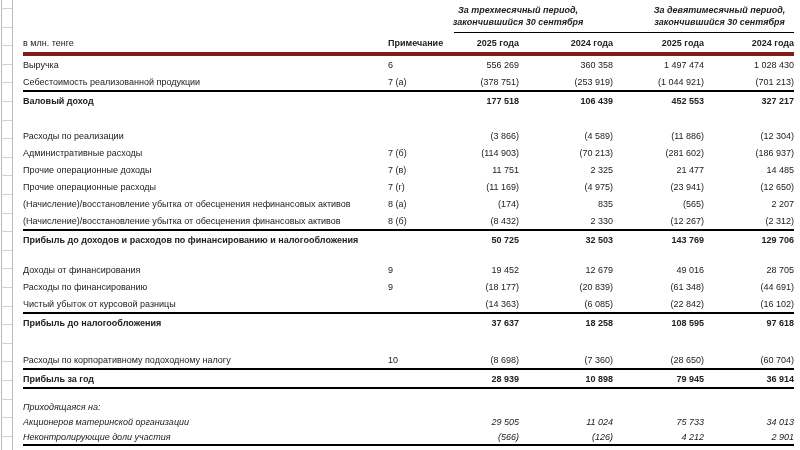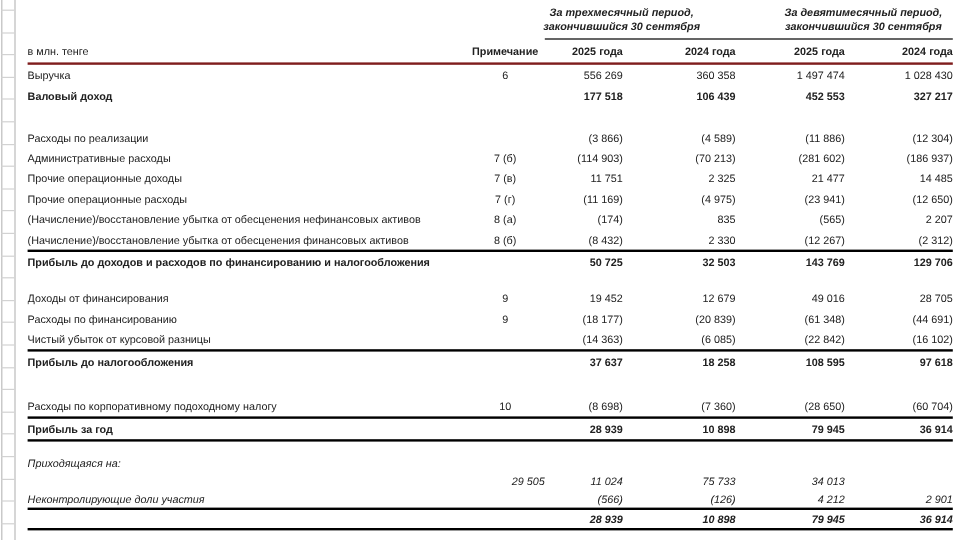--- a/index.html
+++ b/index.html
@@ -21,23 +21,23 @@
   .pg1{left:400px;width:190px;}
   .pg2{left:606px;width:181px;}
   .pg-underline{position:absolute;left:431px;right:0;bottom:0;height:0;border-bottom:1.5px solid #000;}
 
   
   .row{display:grid;grid-template-columns:365px 66px 65px 94px 91px 90px;align-items:center;height:17px;font-size:9px;}
   .row.compact{height:15px;font-style:italic;}
   .row.blank{height:14px;}
   .row.bold{font-weight:bold;}
   .row.b-thick{border-bottom:2px solid #000;}
-  .hrow{font-size:9px;height:19px;border-bottom:2px solid #7f1d1d;}
+  .hrow{font-size:9px;height:19px;border-bottom:4px solid #7f1d1d;}
   .c-label{text-align:left;white-space:nowrap;overflow:hidden;}
-  .c-note{text-align:center;white-space:nowrap;}
+  .c-note{text-align:left;white-space:nowrap;}
   .c-num{text-align:right;white-space:nowrap;}
   .hrow .c-note,.hrow .c-num{font-weight:bold;}
 </style>
 </head>
 <body>
 
 <div class="gutter" id="gutter">
   <div class="vline" style="left:1px"></div>
   <div class="vline" style="left:12px"></div>
 <div class="tick" style="top: 8px;"></div>
@@ -91,20 +91,28 @@
 
   <div id="rows">
       <div class="row">
         <div class="c-label">Выручка</div>
         <div class="c-note">6</div>
         <div class="c-num">556 269</div>
         <div class="c-num">360 358</div>
         <div class="c-num">1 497 474</div>
         <div class="c-num">1 028 430</div>
       </div>
+      <div class="row b-thick">
+        <div class="c-label">Себестоимость реализованной продукции</div>
+        <div class="c-note">7 (а)</div>
+        <div class="c-num">(378 751)</div>
+        <div class="c-num">(253 919)</div>
+        <div class="c-num">(1 044 921)</div>
+        <div class="c-num">(701 213)</div>
+      </div>
       <div class="row bold">
         <div class="c-label">Валовый доход</div>
         <div class="c-note"></div>
         <div class="c-num">177 518</div>
         <div class="c-num">106 439</div>
         <div class="c-num">452 553</div>
         <div class="c-num">327 217</div>
       </div>
       <div class="row blank" style="height: 18px;"></div>
       <div class="row">
@@ -216,20 +224,21 @@
       <div class="row blank" style="height: 10px;"></div>
       <div class="row compact">
         <div class="c-label">Приходящаяся на:</div>
         <div class="c-note"></div>
         <div class="c-num"></div>
         <div class="c-num"></div>
         <div class="c-num"></div>
         <div class="c-num"></div>
       </div>
       <div class="row compact">
+        <div class="c-label">Акционеров материнской организации</div>
         <div class="c-note"></div>
         <div class="c-num">29 505</div>
         <div class="c-num">11 024</div>
         <div class="c-num">75 733</div>
         <div class="c-num">34 013</div>
       </div>
       <div class="row compact b-thick">
         <div class="c-label">Неконтролирующие доли участия</div>
         <div class="c-note"></div>
         <div class="c-num">(566)</div>

